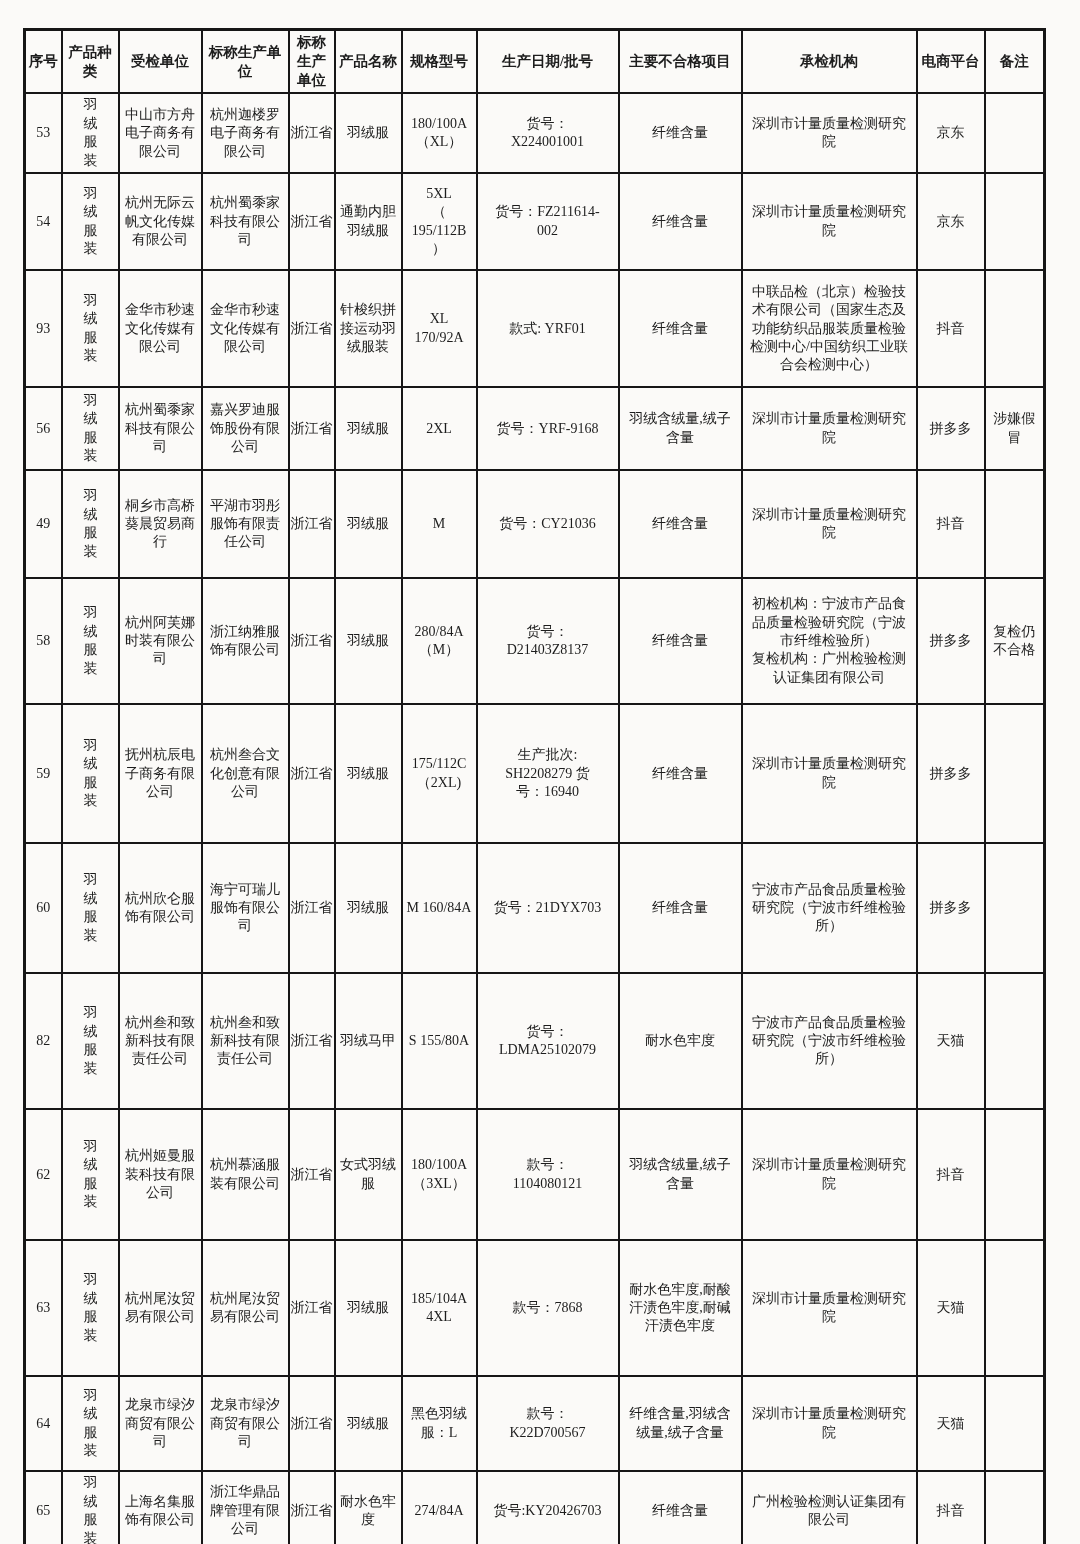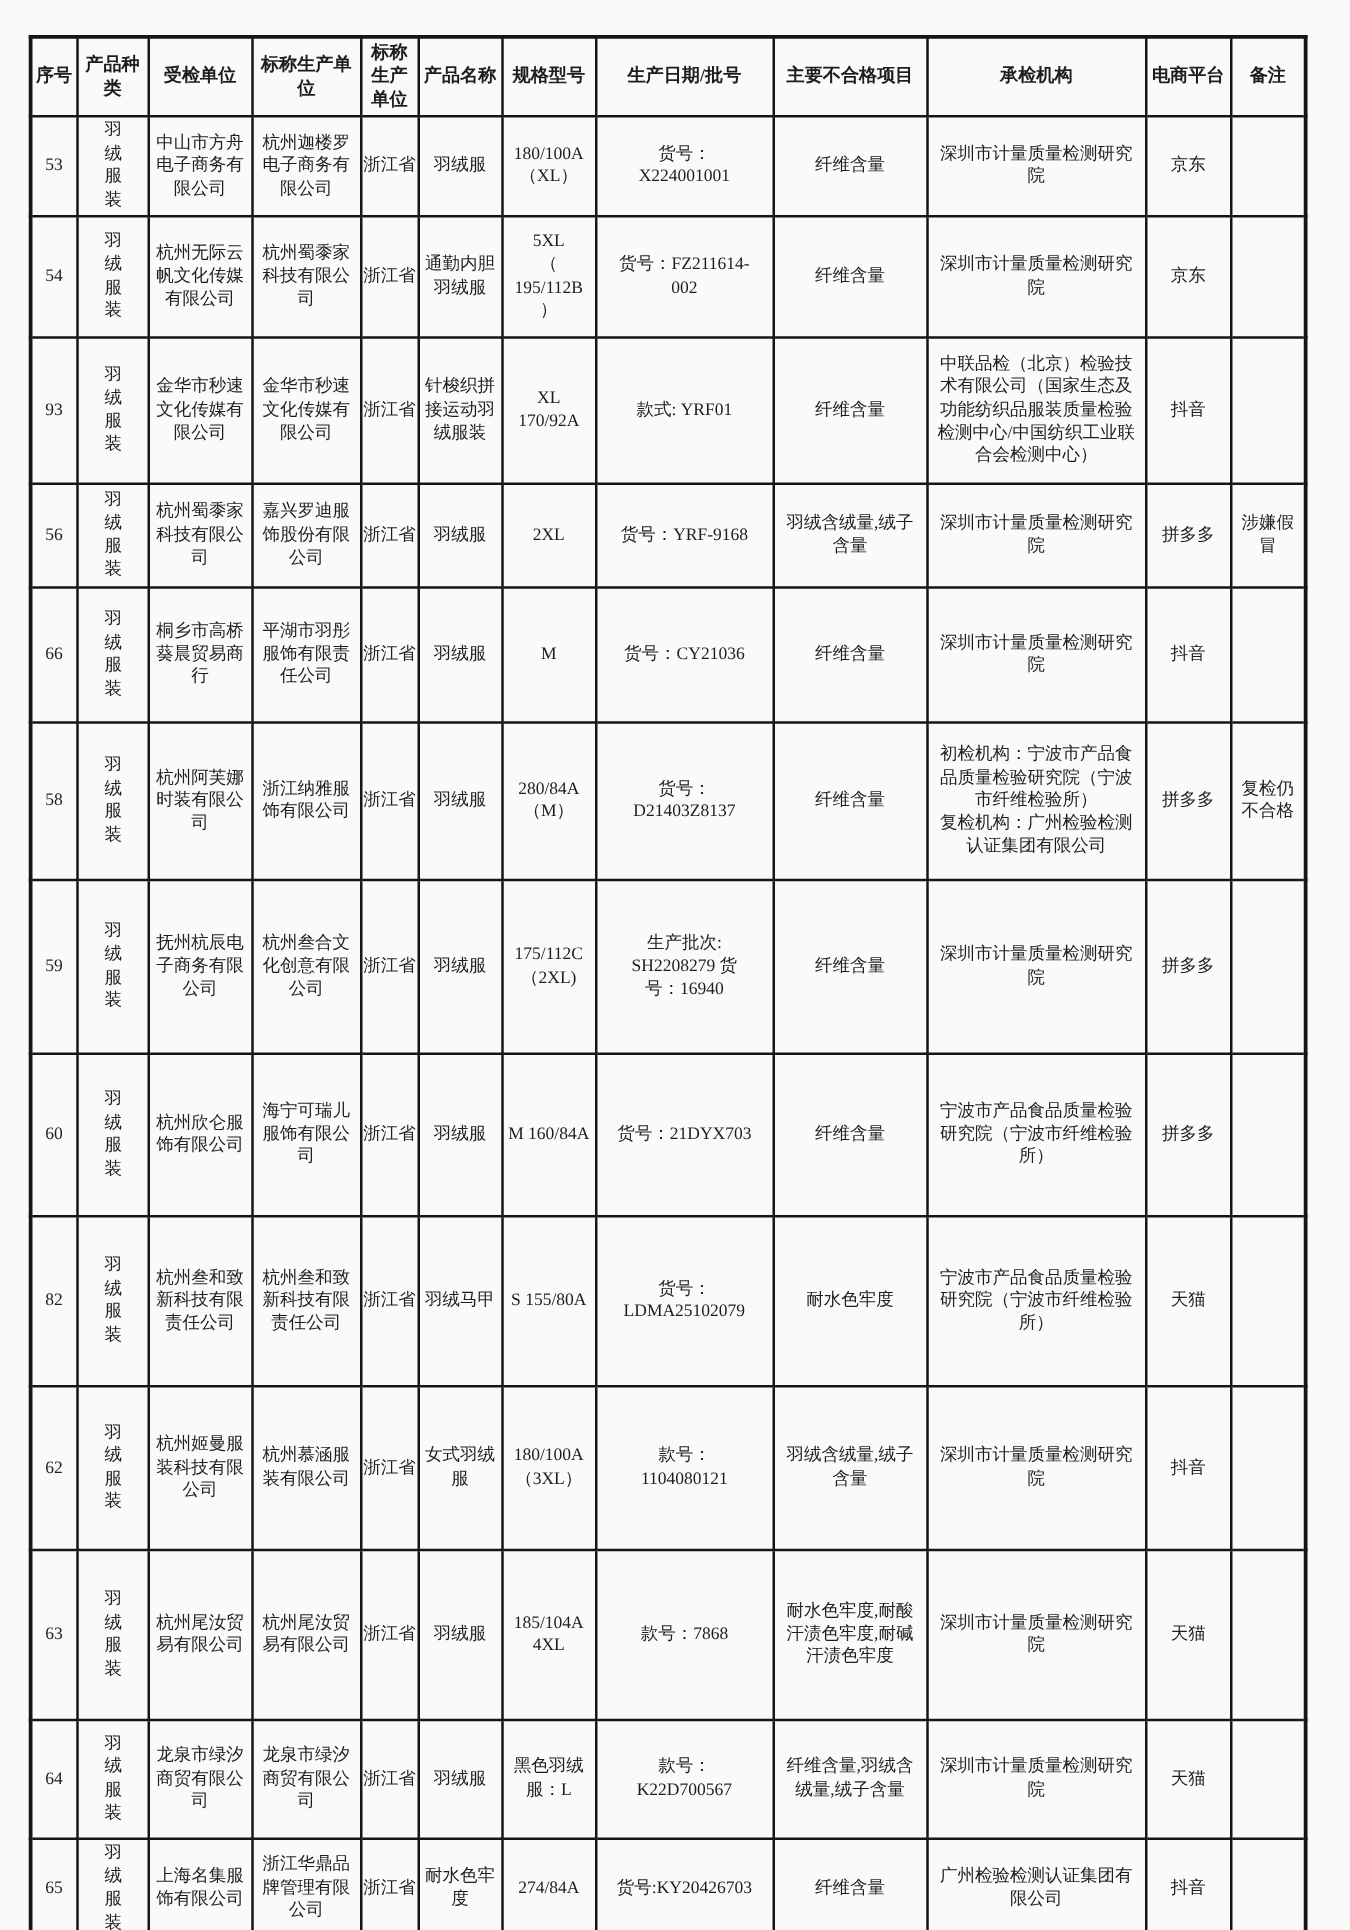--- a/index.html
+++ b/index.html
@@ -167,21 +167,21 @@
           <td>浙江省</td>
           <td>羽绒服</td>
           <td>2XL</td>
           <td>货号：YRF-9168</td>
           <td>羽绒含绒量,绒子含量</td>
           <td>深圳市计量质量检测研究院</td>
           <td>拼多多</td>
           <td>涉嫌假冒</td>
         </tr>
         <tr>
-          <td>66</td>
+          <td>49</td>
           <td>羽绒服装</td>
           <td>桐乡市高桥葵晨贸易商行</td>
           <td>平湖市羽彤服饰有限责任公司</td>
           <td>浙江省</td>
           <td>羽绒服</td>
           <td>M</td>
           <td>货号：CY21036</td>
           <td>纤维含量</td>
           <td>深圳市计量质量检测研究院</td>
           <td>抖音</td>

